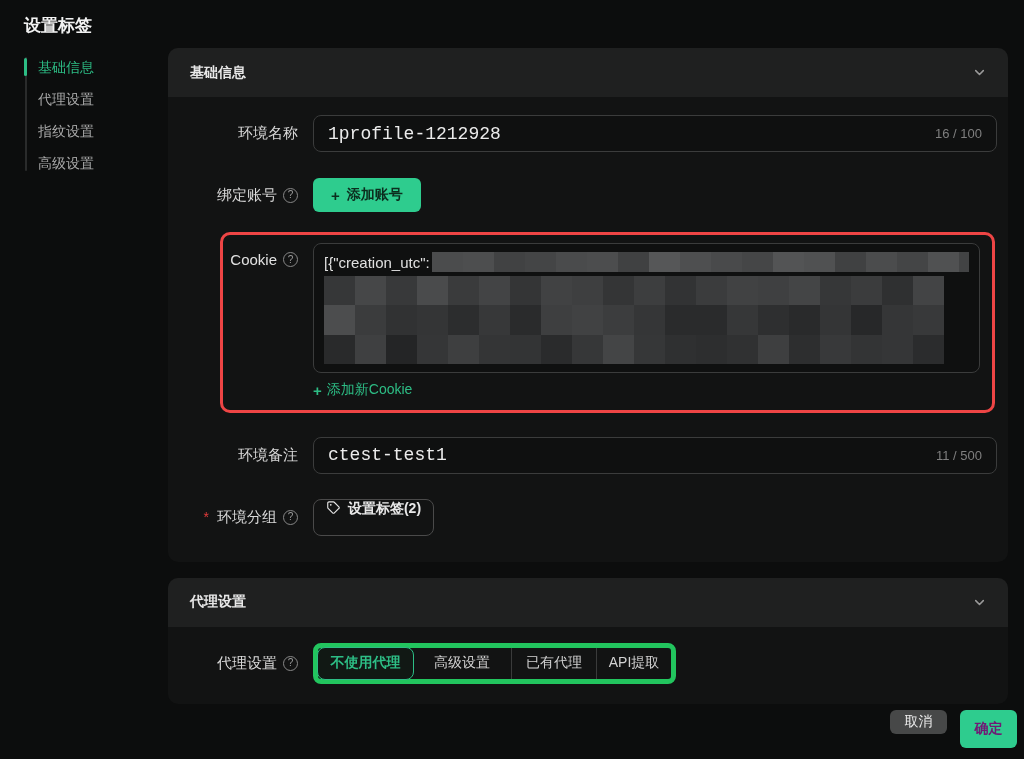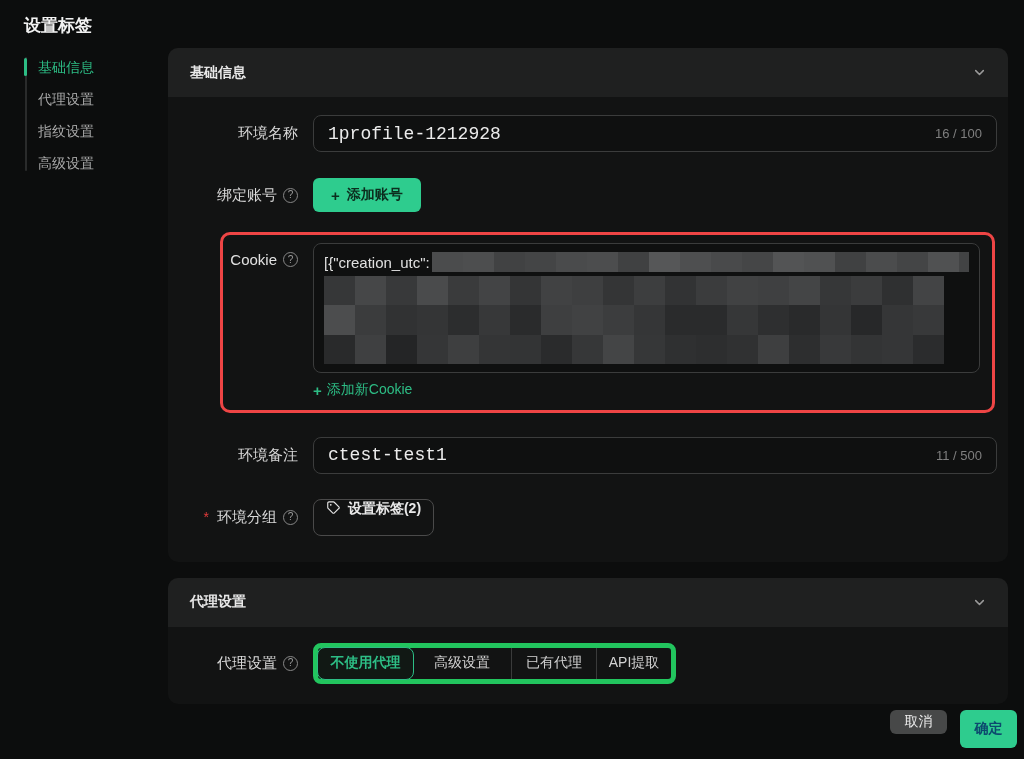--- a/index.html
+++ b/index.html
@@ -87,21 +87,21 @@
   .seg:first-child { border-left:none; }
   .seg.active { color:#2dbd85; border:1px solid #2dbd85; border-radius:8px; margin:-1px;
                 background:#111814; font-weight:700; }
   .seg.active + .seg { border-left:none; }
   .w1{width:97px}.w2{width:98px}.w3{width:85px}.w4{width:75px}
 
   
   .footer { position:absolute; right:7px; bottom:11px; display:flex; gap:13px; }
   .btn-cancel { width:57px; height:24px; background:#474848; color:#ececec; border:none;
                 border-radius:6px; font-size:14px; cursor:pointer; font-family:inherit; }
-  .btn-confirm { width:57px; height:38px; background:#2ecc8e; color:#0c4a6e; border:none;
+  .btn-confirm { width:57px; height:38px; background:#2ecc8e; color:#701a75; border:none;
                  border-radius:6px; font-size:14px; font-weight:700; cursor:pointer; font-family:inherit; }
 </style>
 </head>
 <body>
 
 <aside class="sidebar">
   <div class="page-title">设置标签</div>
   <nav class="nav">
     <div class="nav-track"></div>
     <div class="nav-item active">基础信息</div>

